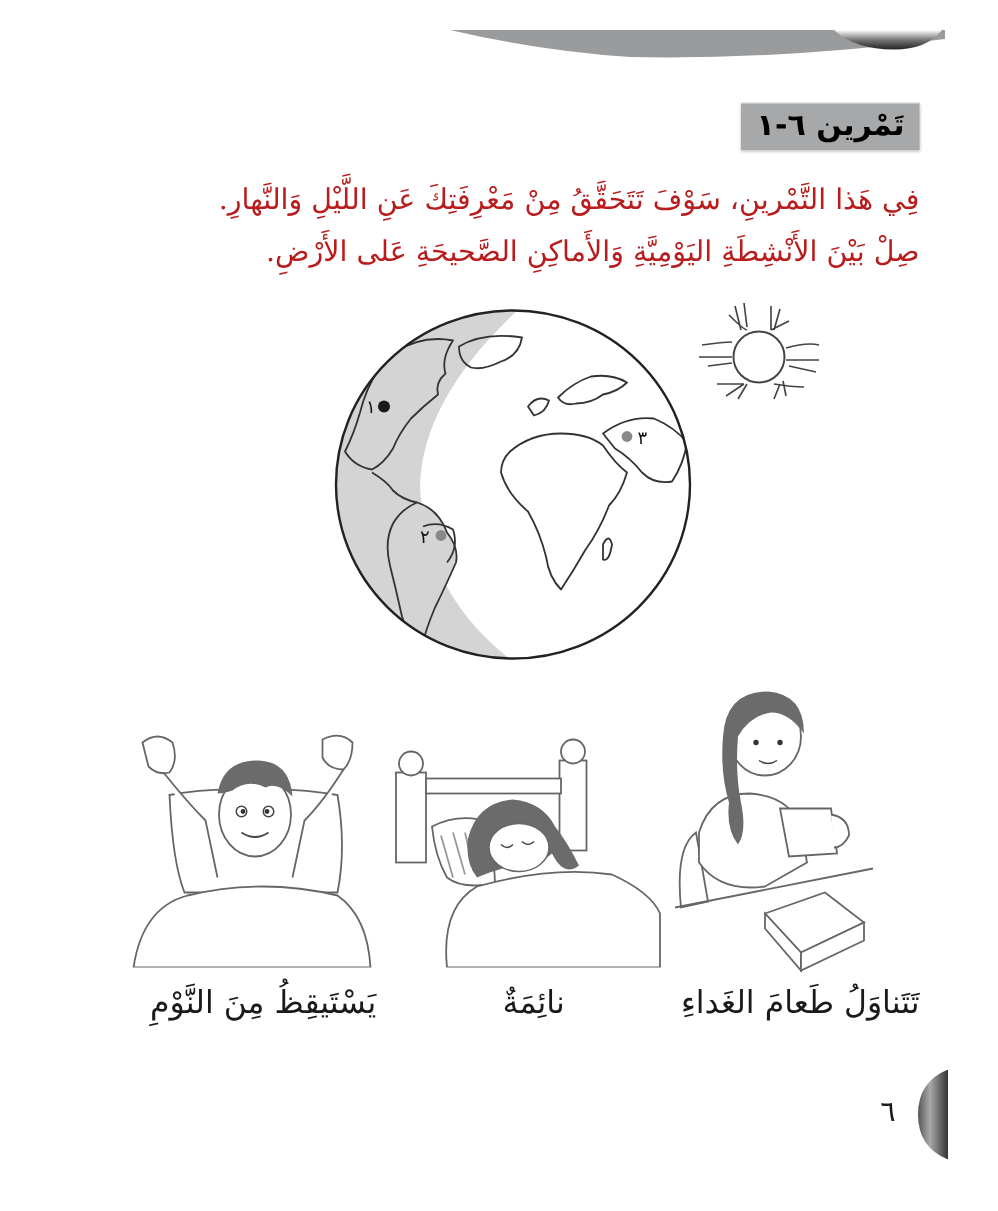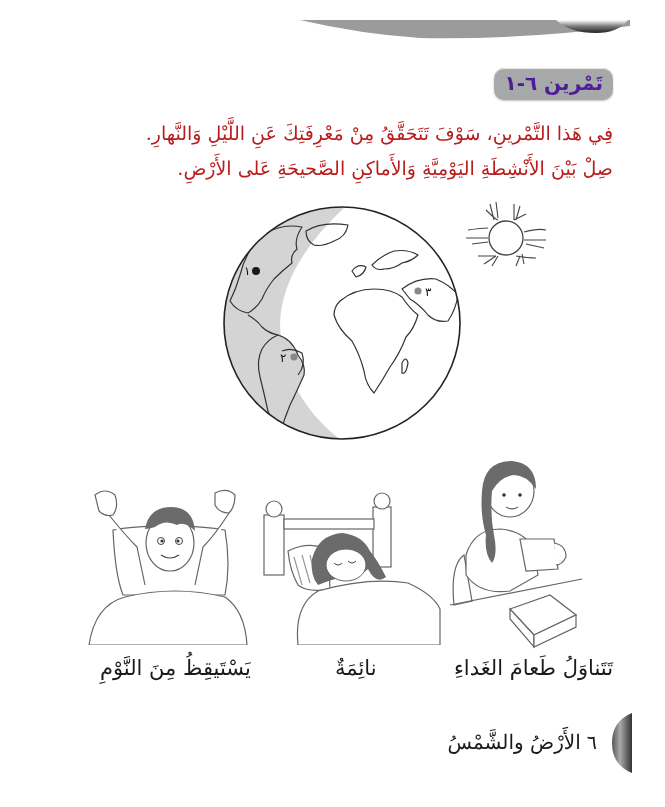--- a/index.html
+++ b/index.html
@@ -3,21 +3,21 @@
 <meta charset="utf-8">
 <style>
   html, body { margin:0; padding:0; background:#ffffff; }
   body { width:665px; height:807px; position:relative; overflow:hidden;
          font-family:"DejaVu Sans", sans-serif; color:#222; }
 
   .top-band { position:absolute; left:0; top:0; width:665px; height:50px; }
   .top-band svg { display:block; }
 
   .header { position:absolute; top:68px; right:52px; display:flex; flex-direction:row-reverse; align-items:center; gap:10px; direction:rtl; }
-  .ex-badge { background:#a7a8aa; border-radius:10px; padding:3px 10px 5px; font-weight:bold; font-size:20px; color:#4c1d95;
+  .ex-badge { background:#a7a8aa; border-radius:0; padding:3px 10px 5px; font-weight:bold; font-size:20px; color:#000000;
               box-shadow: 0 1px 0 #e6e6e6 inset, 0 1px 2px rgba(0,0,0,0.25); }
   .ex-title { font-weight:bold; font-size:21px; color:#111; }
 
   .instructions { position:absolute; top:116px; right:52px; width:440px; direction:rtl; text-align:right;
                   font-family:"DejaVu Serif", serif; font-size:19px; line-height:35px; color:#b91c1c; }
   .instructions p { margin:0; white-space:nowrap; }
 
   .globe { position:absolute; left:222px; top:205px; width:240px; height:236px; }
   .sun { position:absolute; left:462px; top:198px; width:88px; height:76px; }
 
@@ -178,21 +178,20 @@
     <path d="M56 52 Q62 56 68 52" fill="none" stroke="#444"></path>
   </svg>
 </div>
 
 <div class="caption cap-eating">تَتَناوَلُ طَعامَ الغَداءِ</div>
 <div class="caption cap-sleeping">نائِمَةٌ</div>
 <div class="caption cap-waking">يَسْتَيقِظُ مِنَ النَّوْمِ</div>
 
 <div class="footer">
   <span class="pg">٦</span>
-  <span>الأَرْضُ والشَّمْسُ</span>
 </div>
 <div class="tab-edge">
   <svg width="20" height="60" viewBox="0 0 20 60">
     <defs>
       <linearGradient id="edg" x1="0" y1="0" x2="1" y2="0">
         <stop offset="0" stop-color="#555"></stop>
         <stop offset="0.4" stop-color="#aaa"></stop>
         <stop offset="1" stop-color="#333"></stop>
       </linearGradient>
     </defs>

